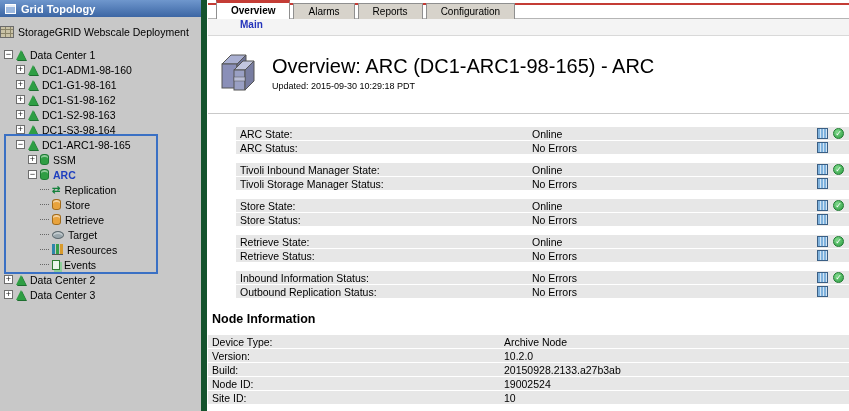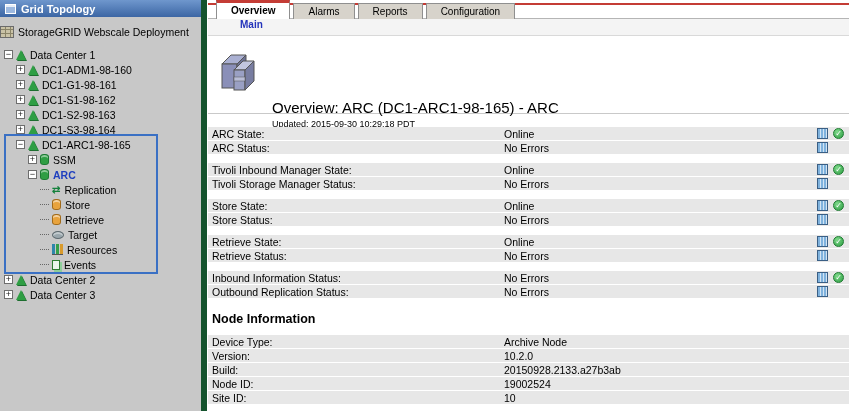--- a/index.html
+++ b/index.html
@@ -99,25 +99,25 @@
   .subnav {
     height:17px; background:#f4f4f4; border-bottom:1px solid #d9d9d9;
     display:flex; padding-left:32px;
   }
   .subnav-link { color:#2333bb; font-size:10px; font-weight:bold; text-decoration:none; cursor:pointer; }
 
   .content { position:relative; }
   .page-header { display:flex; margin:14px 4px 0 8px; height:50px; }
   .node-icon { width:44px; height:44px; flex:0 0 44px; }
   .titles { margin-left:12px; padding-top:5px; }
-  .page-title { font-size:15px;margin-top:44px; }
+  .page-title { font-size:20px; }
   .updated { font-size:9px; margin-top:3px; }
   .sep { border-top:1px solid #c9c9c9; margin-top:13px; }
 
-  .status-table { margin-top:13px; }
+  .status-table { margin-top:13px;margin-left:28px; }
   .srow {
     position:relative; height:13px; background:#e7e7e7;
     display:flex; align-items:center; font-size:10.5px; margin-bottom:1px;
   }
   .srow.gap-after { margin-bottom:9px; }
   .slabel { padding-left:4px; width:296px; flex:0 0 296px; }
   .svalue { flex:1; }
   .ric { position:absolute; top:1px; width:11px; height:11px; cursor:pointer; }
   .ric.report {
     right:21px; background:#7fb2dd; border:1px solid #3a5f85;

